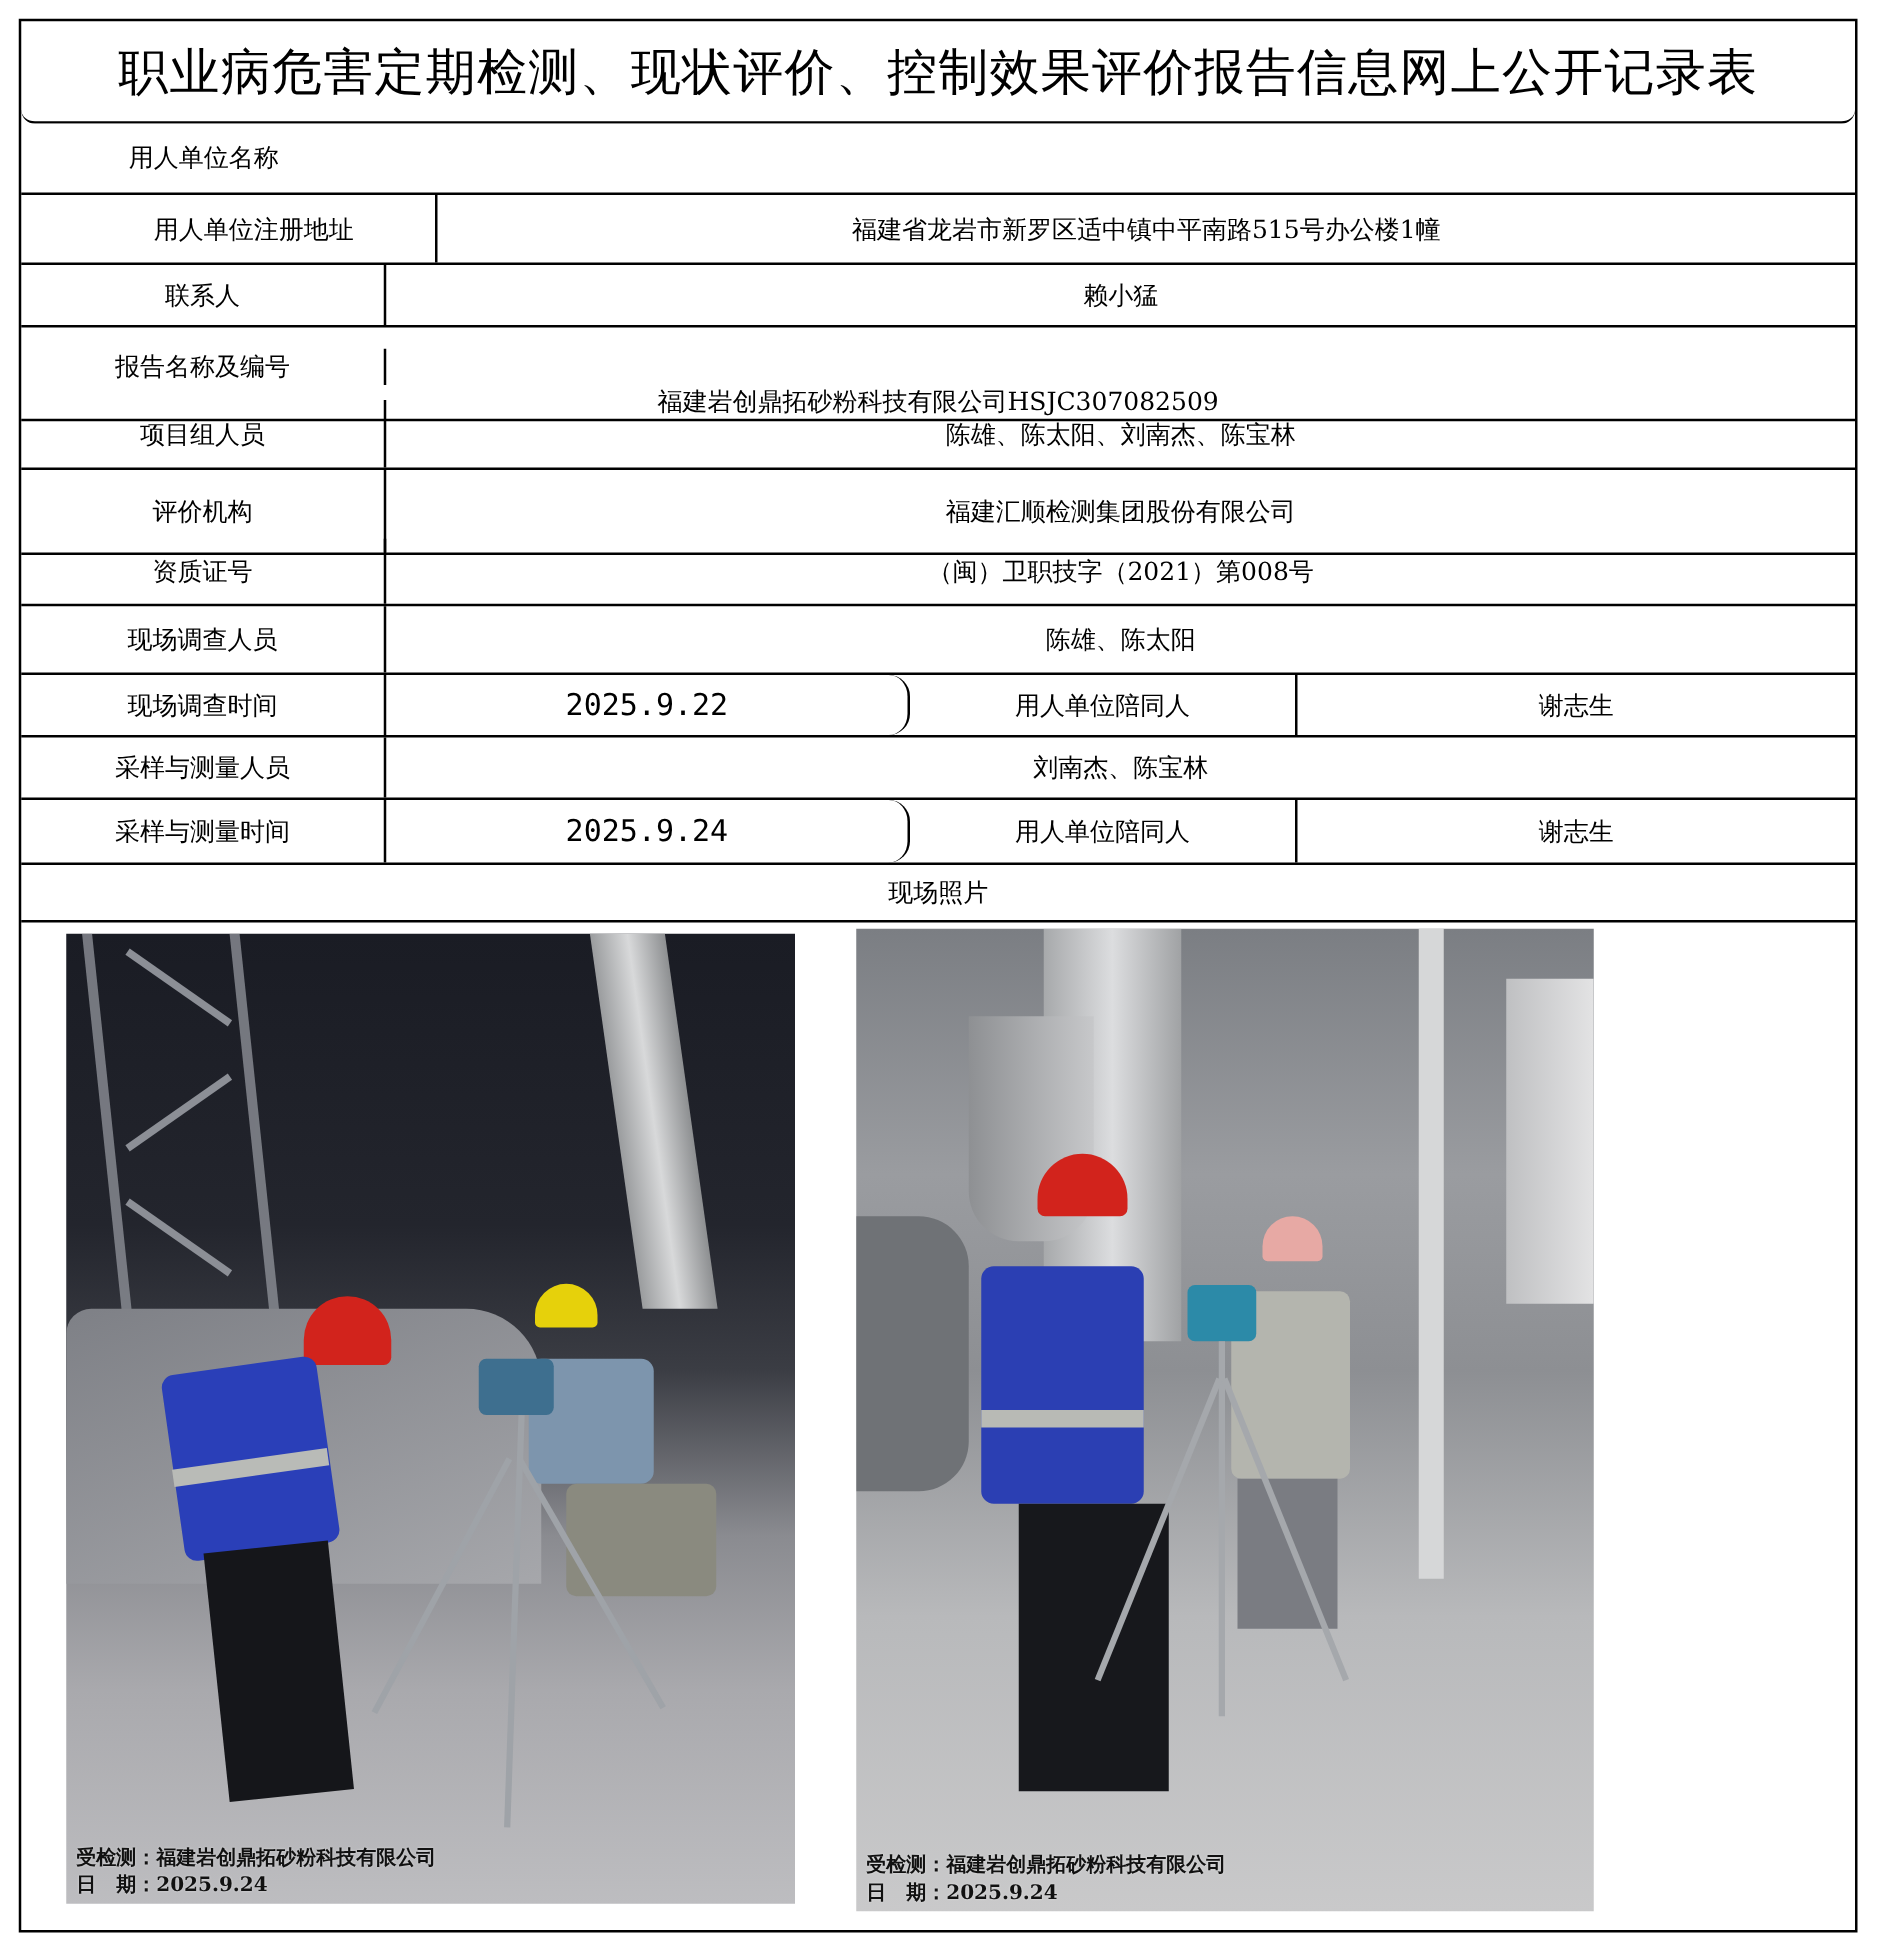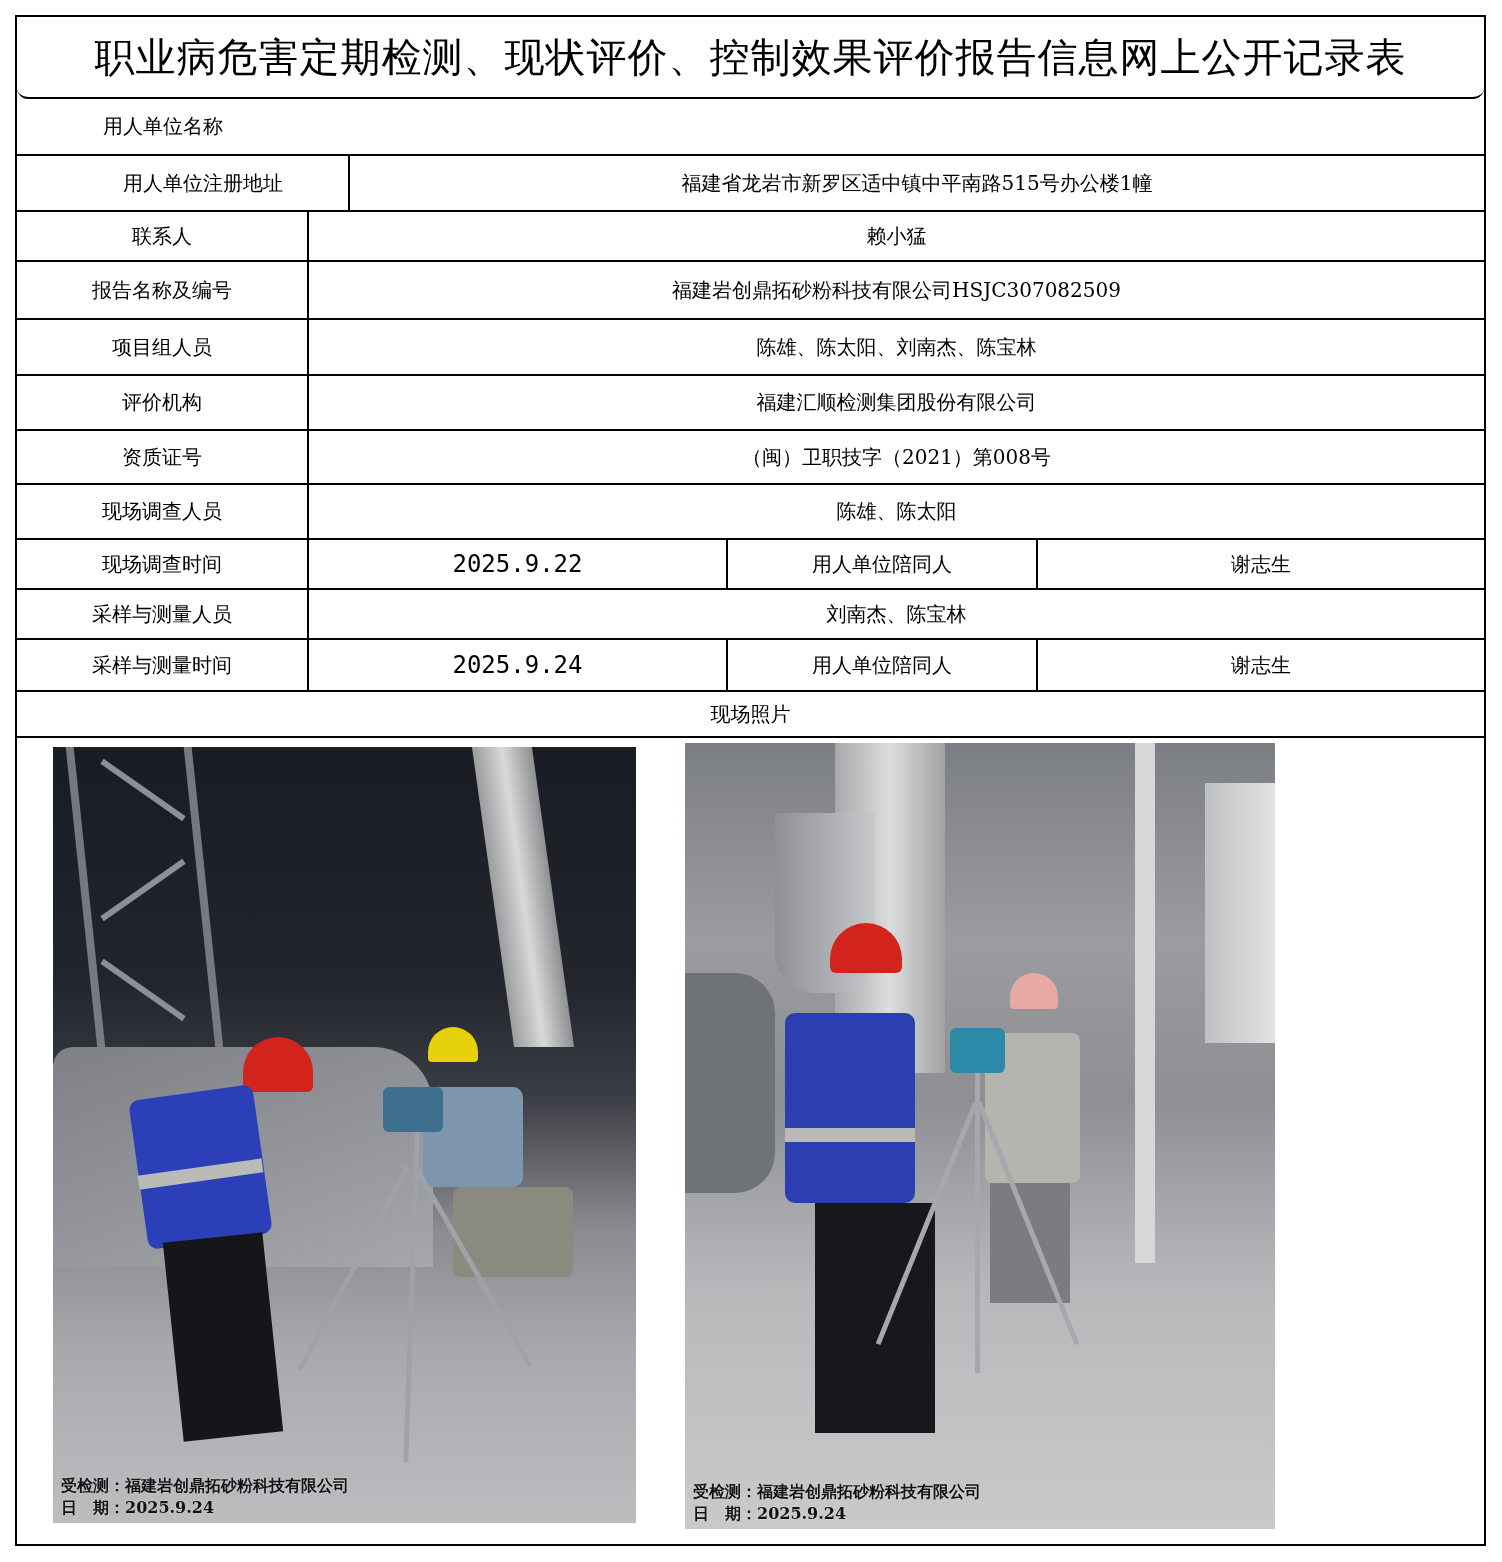--- a/index.html
+++ b/index.html
@@ -22,21 +22,21 @@
     display: flex; align-items: center; justify-content: center;
     font-size: 20px; box-sizing: border-box; height: 100%;
     border-right: 2px solid #000; white-space: nowrap;
   }
   .cell:last-child { border-right: none; }
   .c-label { width: 292px; }
   .c-value { flex: 1; }
   .c-v1 { width: 419px; }
   .c-l2 { width: 310px; }
   .c-v2 { flex: 1; }
-  .mono { font-family: "DejaVu Sans Mono", "Liberation Mono", monospace; font-size: 24px; }
+  .mono { font-family: "DejaVu Sans Mono", "Liberation Mono", monospace; font-size: 24px; border-radius: 17px; }
 
   .photos-area { position: absolute; left: 12px; top: 721px; width: 100%; height: 808px; padding-left: 47px; }
   .photo {
     position: absolute; overflow: hidden;
   }
   .photo .caption {
     position: absolute; left: 8px; bottom: 4px;
     font-size: 16px; line-height: 22px; color: #111; font-weight: bold;
     text-shadow: 0 0 2px rgba(255,255,255,0.5);
   }
@@ -62,29 +62,29 @@
     <div class="cell c-label">用人单位名称</div>
   </div>
   <div class="row" style="top:139px;height:56px;padding-left:41px;">
     <div class="cell c-label">用人单位注册地址</div>
     <div class="cell c-value">福建省龙岩市新罗区适中镇中平南路515号办公楼1幢</div>
   </div>
   <div class="row" style="top:195px;height:50px;">
     <div class="cell c-label">联系人</div>
     <div class="cell c-value">赖小猛</div>
   </div>
-  <div class="row" style="top:245px;height:58px;">
+  <div class="row" style="top:262px;height:58px;flex-direction:column;">
     <div class="cell c-label">报告名称及编号</div>
     <div class="cell c-value">福建岩创鼎拓砂粉科技有限公司HSJC307082509</div>
   </div>
   <div class="row" style="top:303px;height:56px;">
     <div class="cell c-label">项目组人员</div>
     <div class="cell c-value">陈雄、陈太阳、刘南杰、陈宝林</div>
   </div>
-  <div class="row" style="top:359px;height:55px;">
+  <div class="row" style="top:359px;height:68px;">
     <div class="cell c-label">评价机构</div>
     <div class="cell c-value">福建汇顺检测集团股份有限公司</div>
   </div>
   <div class="row" style="top:414px;height:54px;">
     <div class="cell c-label">资质证号</div>
     <div class="cell c-value">（闽）卫职技字（2021）第008号</div>
   </div>
   <div class="row" style="top:468px;height:55px;">
     <div class="cell c-label">现场调查人员</div>
     <div class="cell c-value">陈雄、陈太阳</div>

